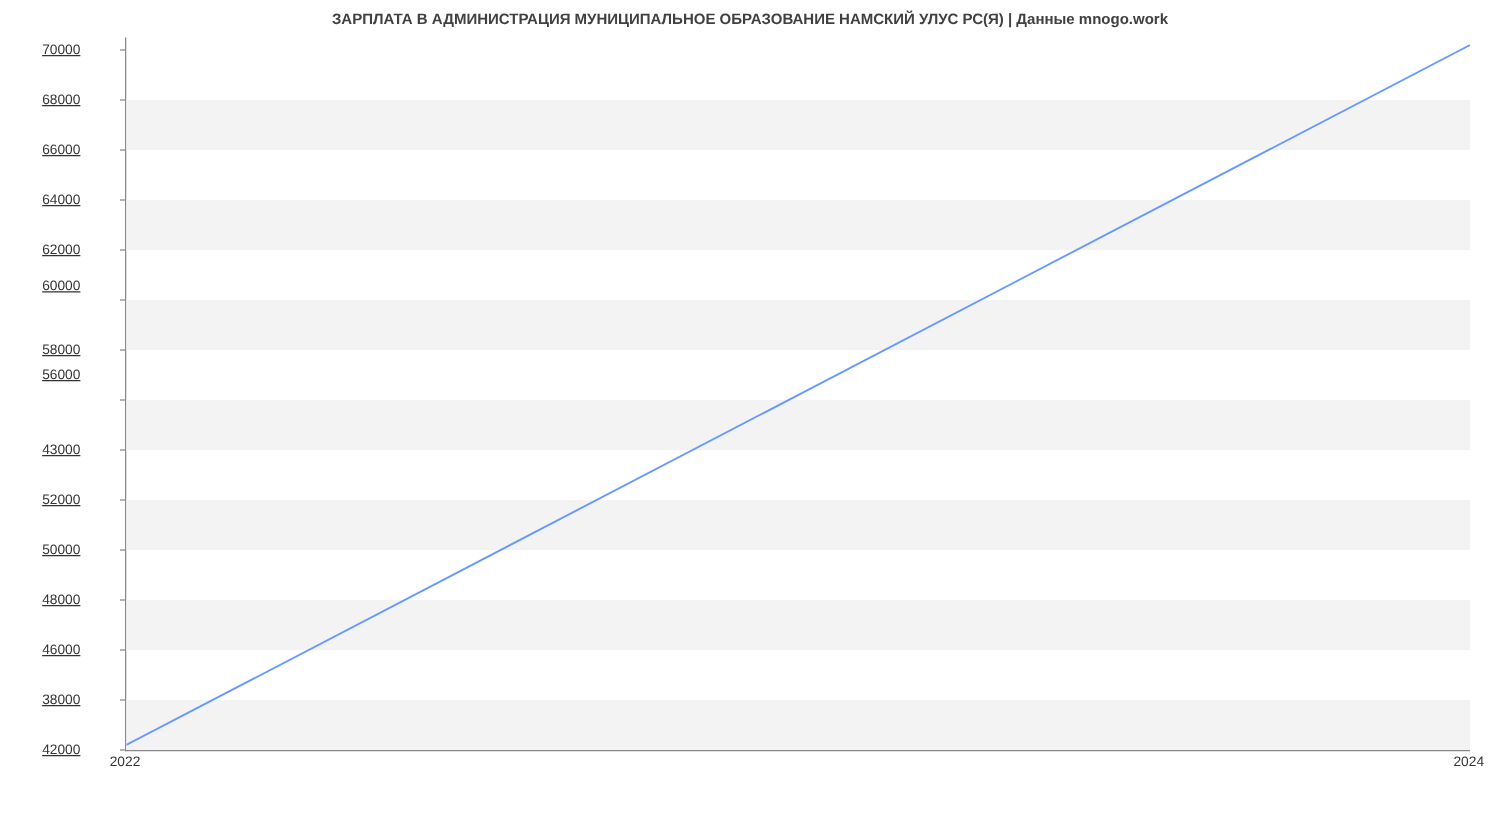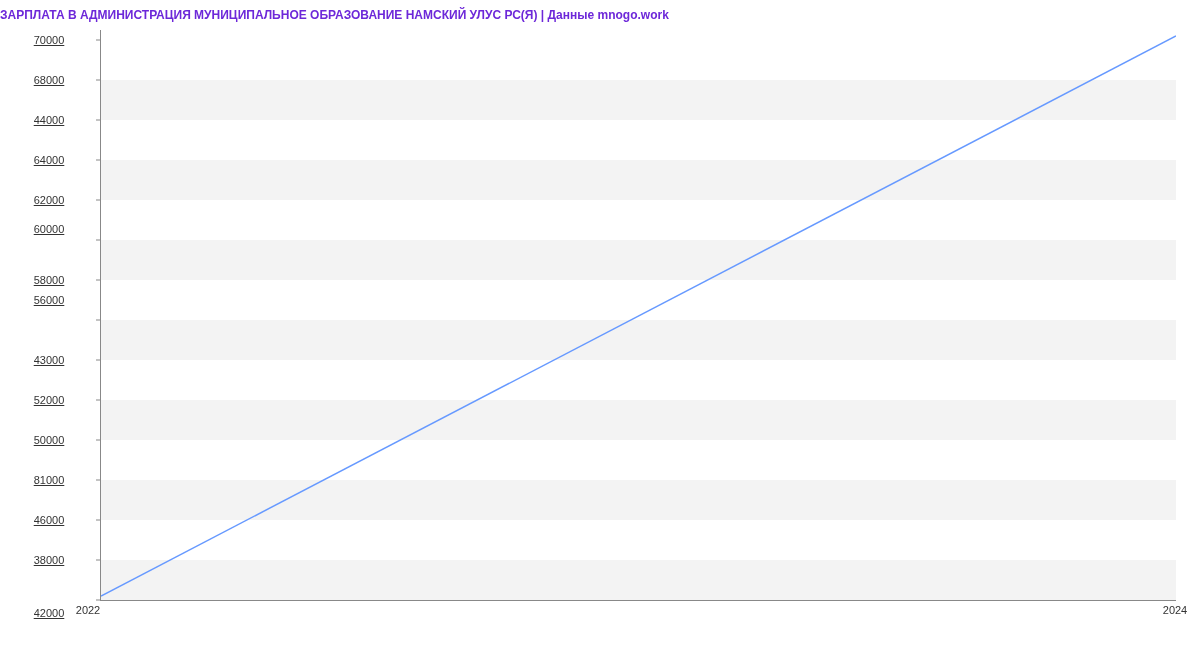--- a/index.html
+++ b/index.html
@@ -14,24 +14,24 @@
   .chart-container {
     position: relative;
     width: 1200px;
     height: 650px;
   }
   .chart-title {
     position: absolute;
     top: 8px;
     left: 0;
     right: 0;
-    text-align: left;
+    text-align: center;
     font-size: 12px;
     font-weight: bold;
-    color: #6d28d9;
+    color: #404040;
   }
   .plot-area {
     position: absolute;
     left: 100px;
     top: 30px;
     width: 1075px;
     height: 570px;
     border-left: 1px solid #888;
     border-bottom: 1px solid #888;
     overflow: hidden;
@@ -91,33 +91,33 @@
         <div class="band" style="top: 210px; height: 40px;"></div>
         <div class="band" style="top: 130px; height: 40px;"></div>
         <div class="band" style="top: 50px; height: 40px;"></div>
       </div>
     <svg class="line-layer" viewBox="0 0 1075 570" preserveAspectRatio="none">
       <polyline id="series-line" fill="none" stroke-width="1.5" points="0,566 1075,6" stroke="#6699ff"></polyline>
     </svg>
   </div>
 
   <div id="y-ticks">
-      <div class="y-tick-label" style="top: 600px; margin-top: 13px;">42000</div>
+      <div class="y-tick-label" style="top: 600px;">42000</div>
       <div class="y-tick-label" style="top: 560px;">38000</div>
       <div class="y-tick-label" style="top: 520px;">46000</div>
-      <div class="y-tick-label" style="top: 480px;">81000</div>
+      <div class="y-tick-label" style="top: 480px;">48000</div>
       <div class="y-tick-label" style="top: 440px;">50000</div>
       <div class="y-tick-label" style="top: 400px;">52000</div>
       <div class="y-tick-label" style="top: 360px;">43000</div>
       <div class="y-tick-label" style="top: 300px;">56000</div>
       <div class="y-tick-label" style="top: 280px;">58000</div>
       <div class="y-tick-label" style="top: 229px;">60000</div>
       <div class="y-tick-label" style="top: 200px;">62000</div>
       <div class="y-tick-label" style="top: 160px;">64000</div>
-      <div class="y-tick-label" style="top: 120px;">44000</div>
+      <div class="y-tick-label" style="top: 120px;">66000</div>
       <div class="y-tick-label" style="top: 80px;">68000</div>
       <div class="y-tick-label" style="top: 40px;">70000</div>
     </div>
   <div id="y-tick-marks">
       <div class="y-tick-mark" style="top: 600px;"></div>
       <div class="y-tick-mark" style="top: 560px;"></div>
       <div class="y-tick-mark" style="top: 520px;"></div>
       <div class="y-tick-mark" style="top: 480px;"></div>
       <div class="y-tick-mark" style="top: 440px;"></div>
       <div class="y-tick-mark" style="top: 400px;"></div>
@@ -125,17 +125,17 @@
       <div class="y-tick-mark" style="top: 320px;"></div>
       <div class="y-tick-mark" style="top: 280px;"></div>
       <div class="y-tick-mark" style="top: 240px;"></div>
       <div class="y-tick-mark" style="top: 200px;"></div>
       <div class="y-tick-mark" style="top: 160px;"></div>
       <div class="y-tick-mark" style="top: 120px;"></div>
       <div class="y-tick-mark" style="top: 80px;"></div>
       <div class="y-tick-mark" style="top: 40px;"></div>
     </div>
   <div id="x-ticks">
-      <div class="x-tick-label" style="left: 88px; text-align: right;">2022</div>
+      <div class="x-tick-label" style="left: 100px; text-align: right;">2022</div>
       <div class="x-tick-label" style="left: 1175px;">2024</div>
     </div>
 
 </div>
 
 </body></html>

